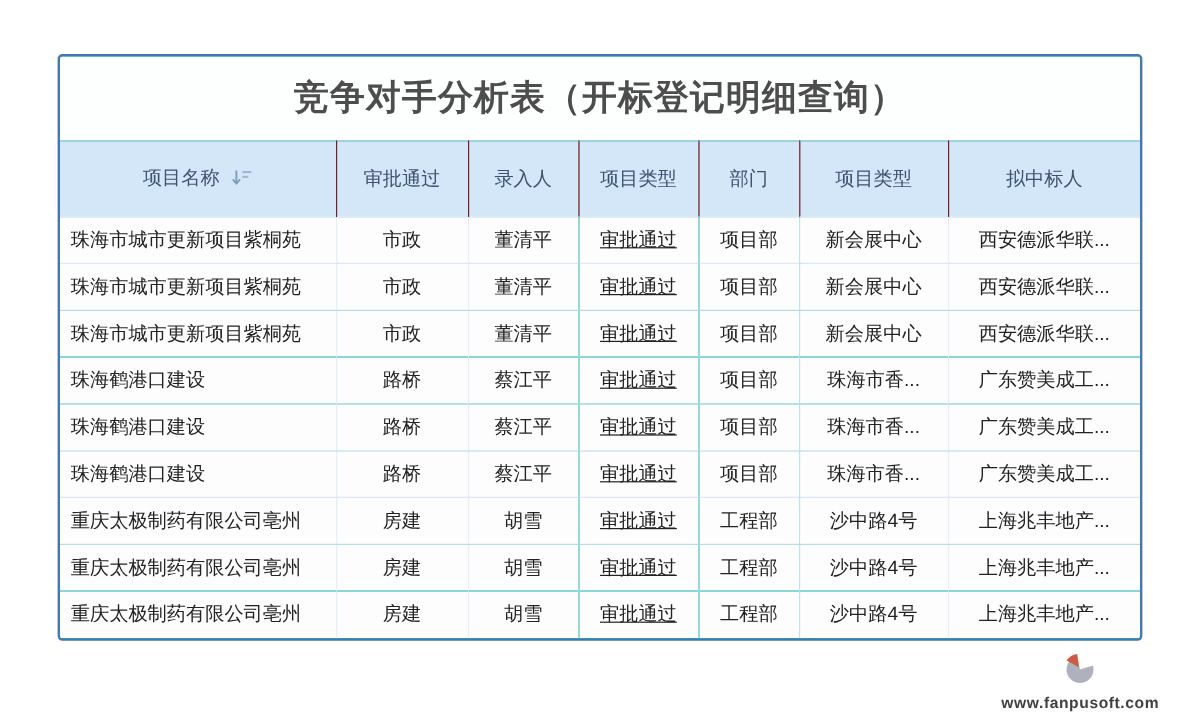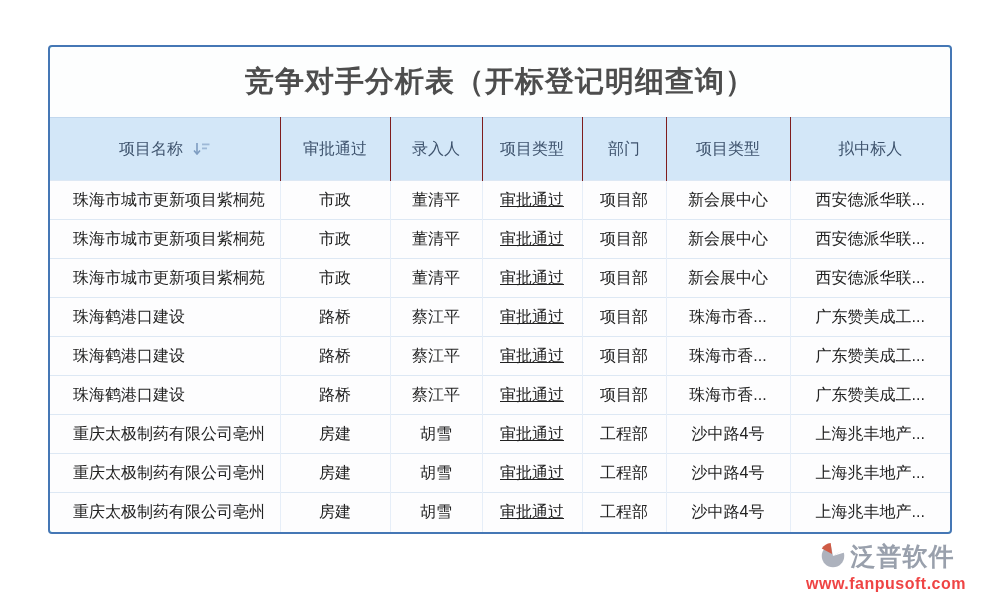--- a/index.html
+++ b/index.html
@@ -57,21 +57,21 @@
     border-right: 1px solid #e6eef8;
     background: #fdfdfe;
     white-space: nowrap;
     overflow: hidden;
     padding: 0 6px;
     box-sizing: border-box;
   }
   .report-table td:last-child { border-right: none; }
   .report-table td.col-0 {
     text-align: left;
-    padding-left: 23px;
+    padding-left: 9px;
     margin-left: 41px;
   }
   .cell-link { color: #4090e0; cursor: pointer; }
   .cell-status { color: #1ca23c; text-decoration: underline; cursor: pointer; }
   .sort-icon {
     display: inline-block;
     vertical-align: -2px;
     margin-left: 6px;
   }
   
@@ -94,23 +94,23 @@
     gap: 3px;
   }
   .brand-name {
     font-size: 25px;
     font-weight: bold;
     color: #99a0ac;
     letter-spacing: 1px;
   }
   .brand-url {
     margin-top: 3px;
-    font-size: 16px;
+    font-size: 13px;
     font-weight: bold;
-    color: #ef4444;
+    color: #404040;
     letter-spacing: 0.5px;
   }
 </style>
 </head>
 <body>
 
 <div class="report-container">
   <div class="report-title">竞争对手分析表（开标登记明细查询）</div>
 
   <table class="report-table">
@@ -241,16 +241,15 @@
 <div class="footer-logo">
   <div class="brand-row">
     <span>
       <svg width="30" height="30" viewBox="0 0 32 32">
         <circle cx="16" cy="17" r="12" fill="#adb2bd"></circle>
         <path d="M16 17 L30 9 A15 15 0 0 0 13 2 Z" fill="#ffffff"></path>
         <path d="M15 15 L4 9 A13.5 13.5 0 0 1 13.5 3.2 Z" fill="#cf5b45"></path>
         <path d="M16 17 L29 13 L29 9 Z" fill="#ffffff"></path>
       </svg>
     </span>
-    <span class="brand-name">泛普软件</span>
   </div>
   <div class="brand-url">www.fanpusoft.com</div>
 </div>
 
 </body></html>

